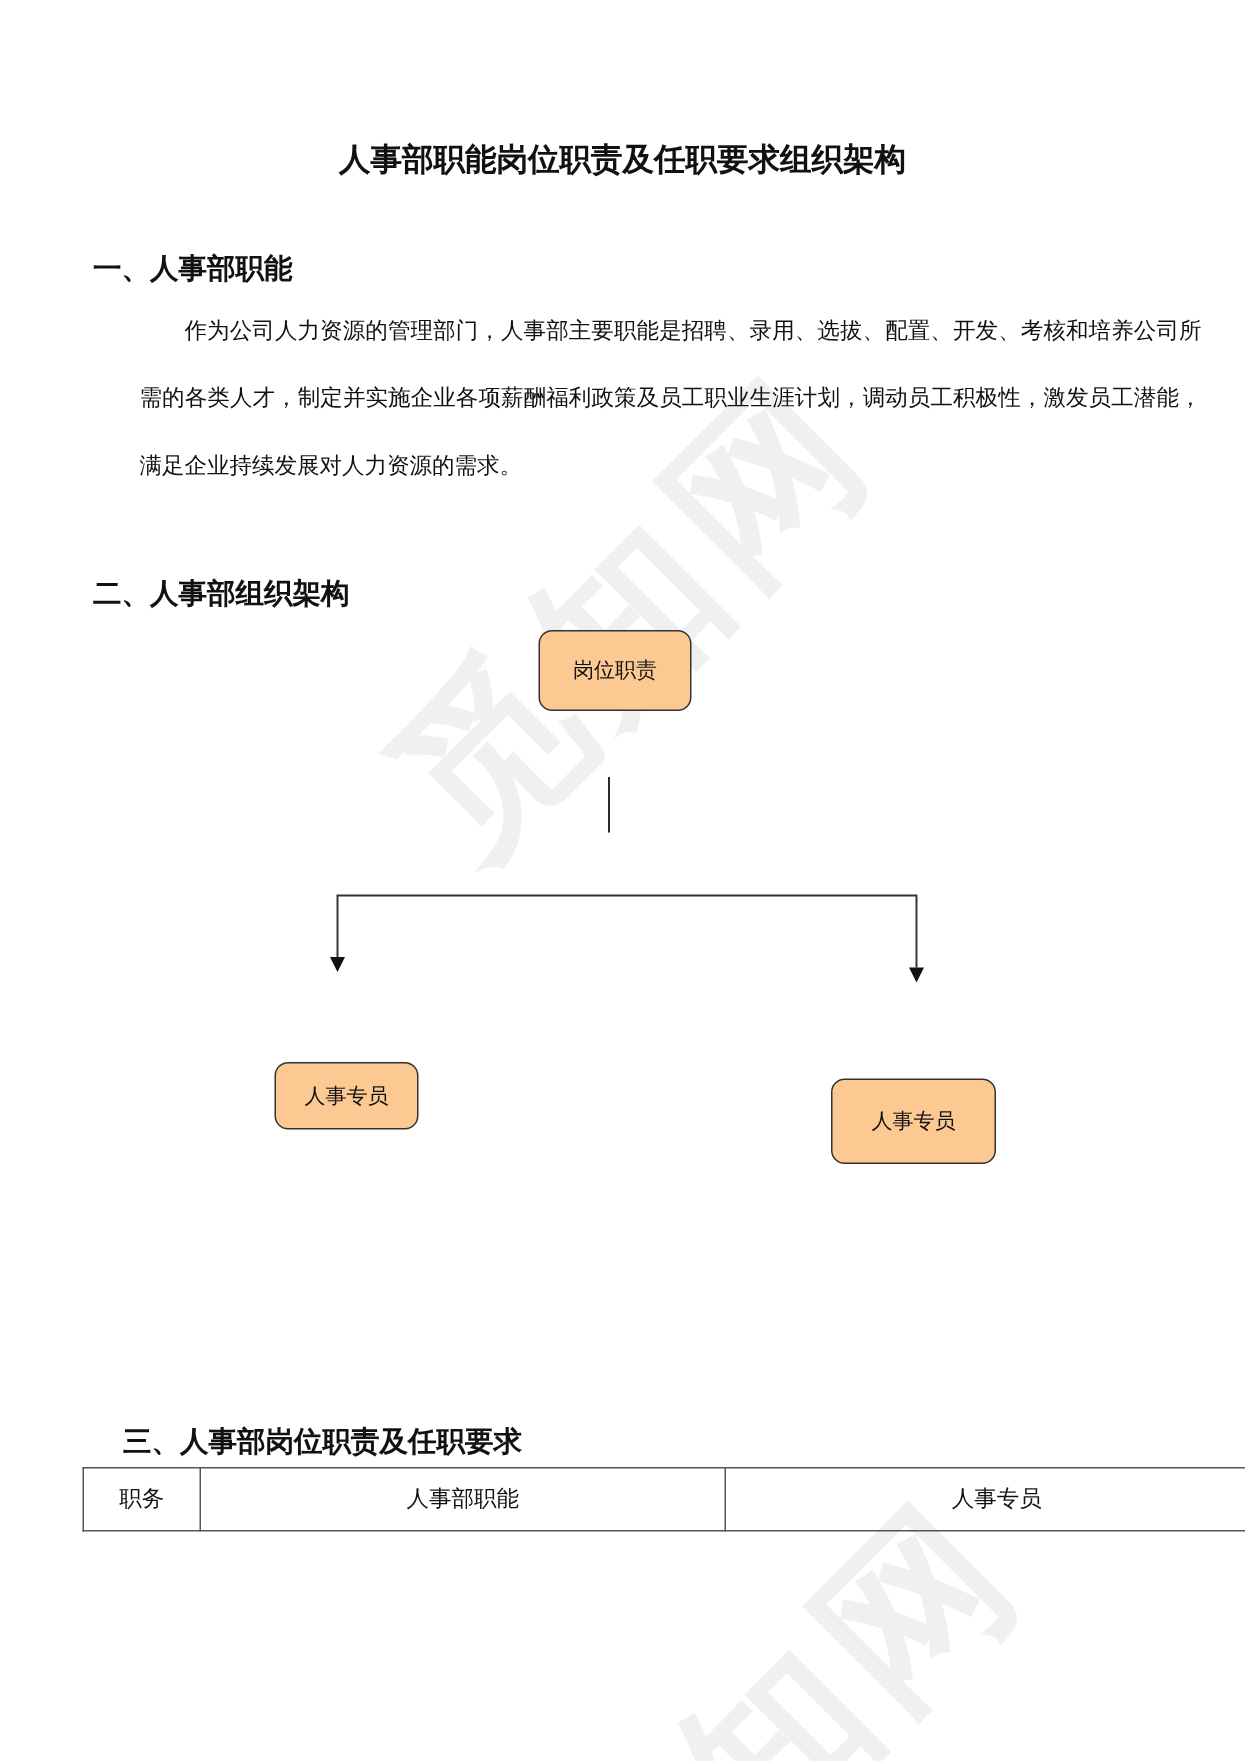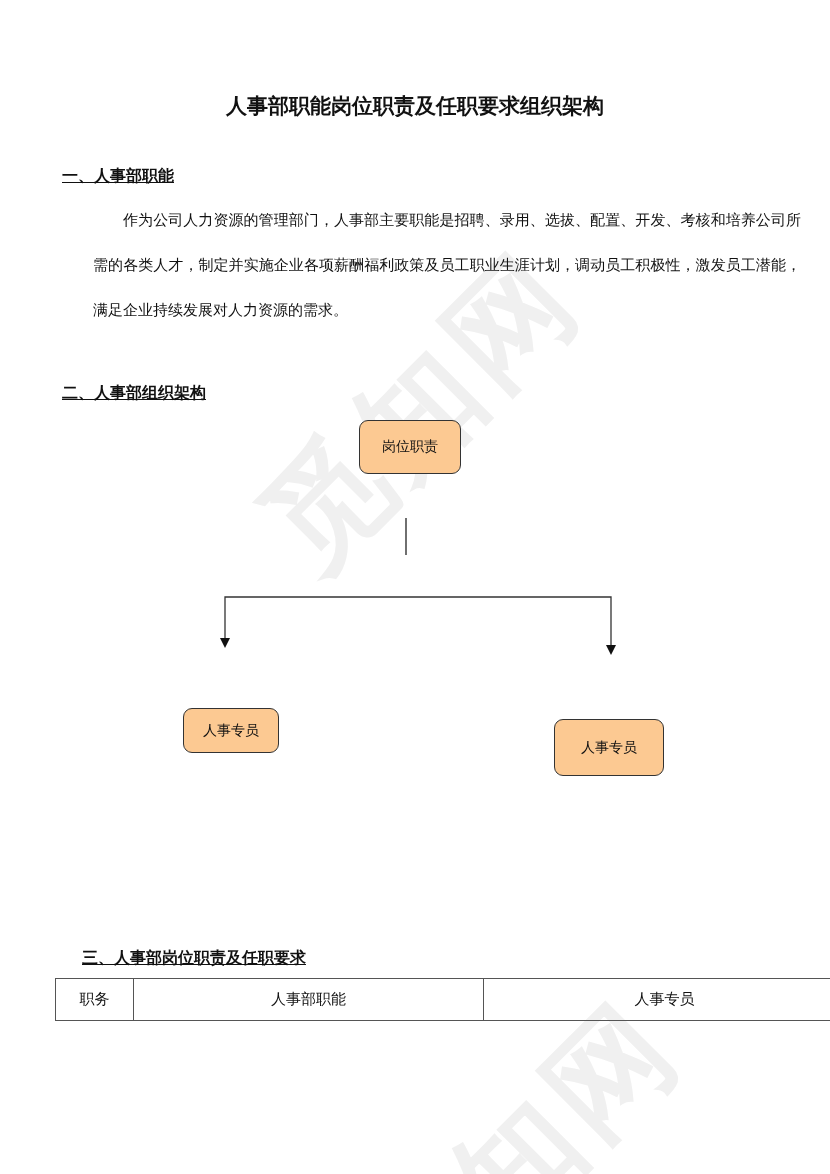--- a/index.html
+++ b/index.html
@@ -3,22 +3,22 @@
 <meta charset="utf-8">
 <style>
   html, body { margin: 0; padding: 0; background: #ffffff; }
   body { width: 830px; height: 1174px; position: relative; overflow: hidden;
          font-family: "DejaVu Serif", "Liberation Serif", serif; color: #111; }
   .watermark { position: absolute; color: #f0f0f0; font-family: "DejaVu Sans", sans-serif;
                font-weight: bold; font-size: 120px; transform: rotate(-45deg); pointer-events: none;
                letter-spacing: 8px; z-index: 0; white-space: nowrap; }
   .title { position: absolute; left: 0; width: 830px; top: 64px; text-align: center;
            font-size: 21px; font-weight: bold; font-family: "DejaVu Sans", sans-serif; z-index: 1; margin-top: 28px; }
-  .h2 { position: absolute; left: 62px; font-size: 16px; font-weight: bold;
-        font-family: "DejaVu Sans", sans-serif; z-index: 1; text-decoration: underline; }
+  .h2 { position: absolute; left: 62px; font-size: 19px; font-weight: bold;
+        font-family: "DejaVu Sans", sans-serif; z-index: 1; }
   .para { position: absolute; left: 62px; width: 708px; top: 198px; font-size: 15px;
           line-height: 45px; z-index: 1; text-indent: 2em; text-align: justify; margin-left: 31px; }
   .box { position: absolute; background: #fcc992; border: 1.5px solid #333; border-radius: 9px;
          display: flex; align-items: center; justify-content: center; font-size: 14px;
          box-sizing: border-box; z-index: 1; }
   svg.lines { position: absolute; left: 0; top: 0; z-index: 1; }
   table.duty { position: absolute; left: 55px; top: 978px; width: 791px; border-collapse: collapse;
                z-index: 1; font-family: "DejaVu Sans", sans-serif; font-size: 15px; text-align: center; }
   table.duty td { border: 1px solid #555; height: 42px; padding: 0 8px; box-sizing: border-box; }
 </style>

